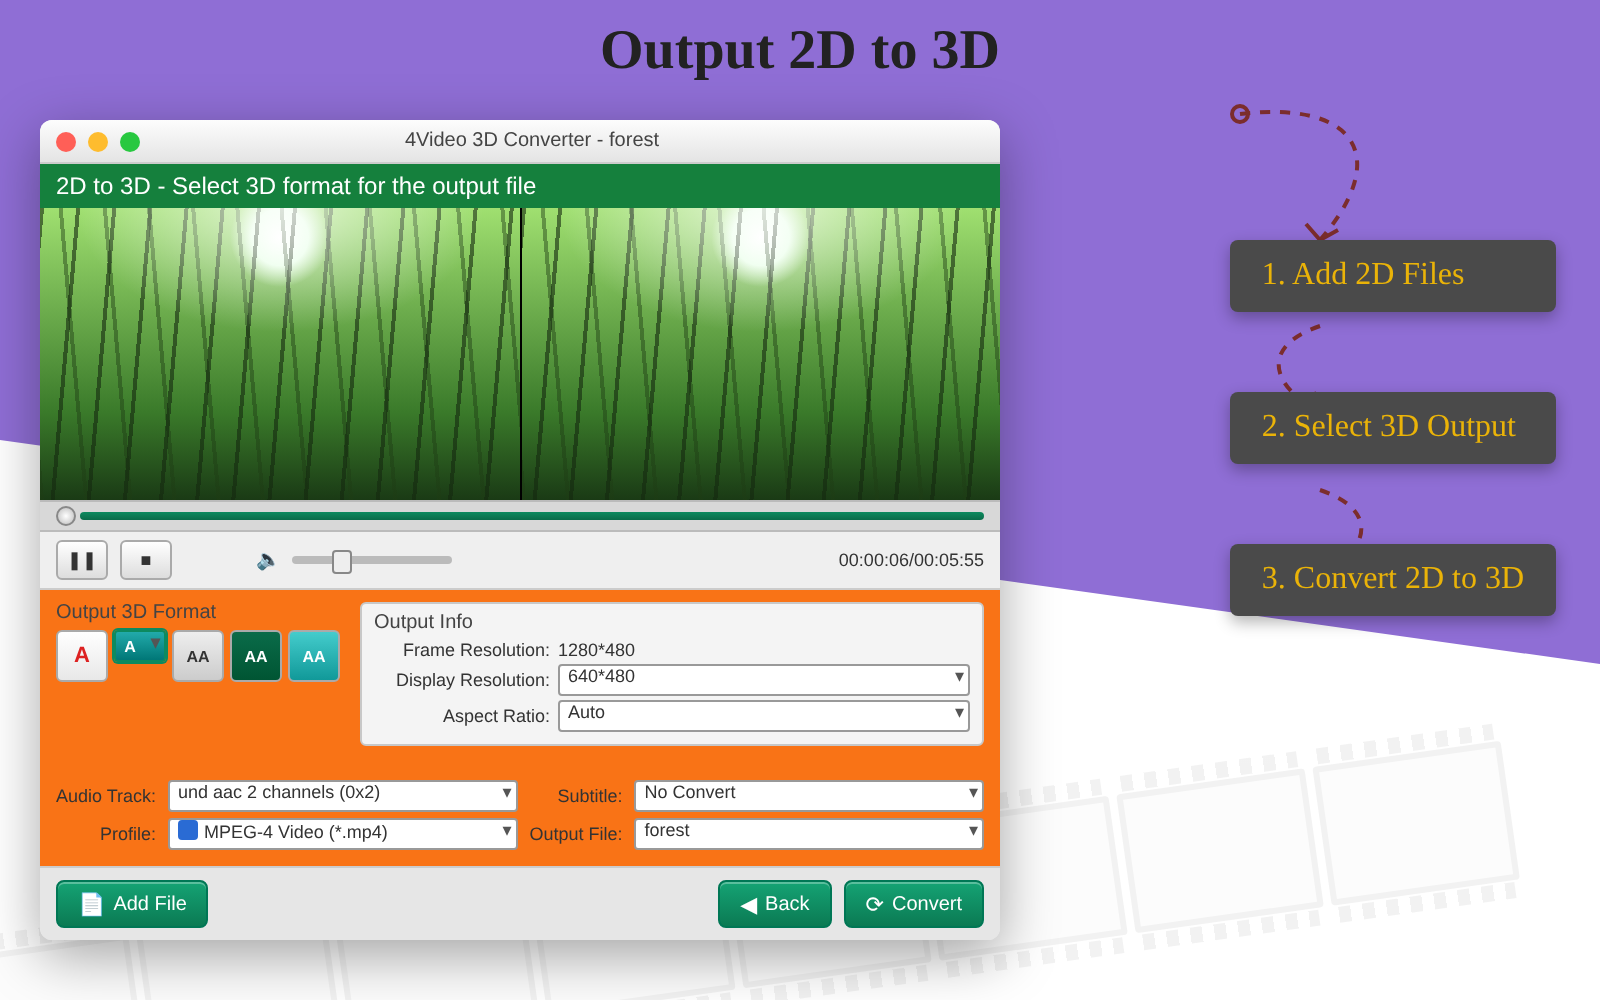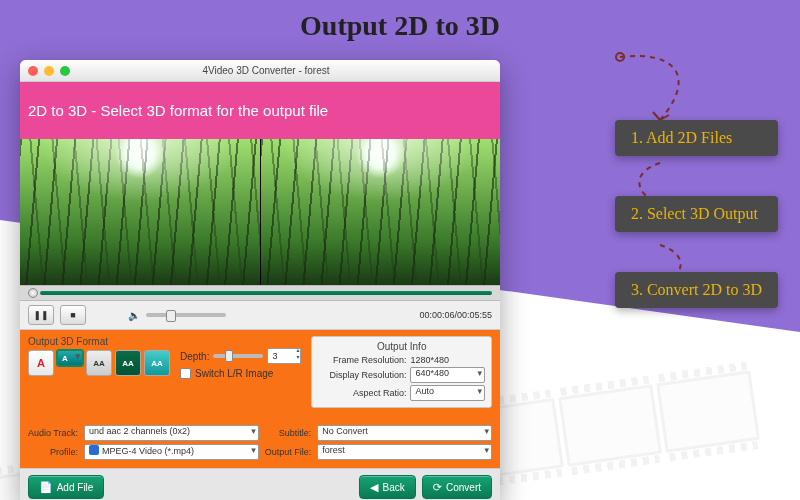--- a/index.html
+++ b/index.html
@@ -14,21 +14,21 @@
 .film-strip .frame::before { top: -12px; }
 .film-strip .frame::after { bottom: -12px; }
 
 .app-window { position: absolute; left: 20px; top: 60px; width: 480px; background: #ececec; border-radius: 6px; box-shadow: 0 8px 28px rgba(0,0,0,0.35); z-index: 2; overflow: hidden; }
 .titlebar { height: 22px; background: linear-gradient(#fdfdfd,#e4e4e4); display: flex; align-items: center; padding: 0 8px; border-bottom: 1px solid #ccc; }
 .traffic { display: flex; gap: 6px; margin-right: 10px; }
 .dot { width: 10px; height: 10px; border-radius: 50%; }
 .dot.r { background: #ff5f57; } .dot.y { background: #febc2e; } .dot.g { background: #28c840; }
 .title-text { flex: 1; text-align: center; font-size: 10px; color: #444; margin-left: -40px; }
 
-.contentbar { background: #ec4899; color: #fff; font-size: 15px; padding: 20px 8px; }
+.contentbar { background: #15803d; color: #fff; font-size: 12px; padding: 4px 8px; }
 
 .preview { height: 146px; background: #000; display: flex; }
 .forest { flex: 1; background: radial-gradient(circle at 50% 10%, #fff 0%, #e8ffe8 8%, transparent 14%), linear-gradient(#a0e070, #3a7a2a 70%, #1a3a15); position: relative; overflow: hidden; }
 .forest::before { content: ''; position: absolute; inset: 0; background: repeating-linear-gradient(95deg, rgba(20,40,15,0.6) 0 2px, transparent 2px 18px), repeating-linear-gradient(85deg, rgba(30,60,20,0.45) 0 2px, transparent 2px 22px); }
 .forest::after { content: ''; position: absolute; top: 0; left: 0; right: 0; height: 50%; background: radial-gradient(ellipse at center top, rgba(255,255,255,0.7), transparent 60%); }
 .preview .sep { width: 1px; background: #000; }
 
 .seekrow { display: flex; align-items: center; height: 16px; padding: 0 8px; background: #d8d8d8; border-top: 1px solid #bbb; border-bottom: 1px solid #bbb; }
 .seek-knob { width: 10px; height: 10px; background: radial-gradient(#fff,#bbb); border-radius: 50%; border: 1px solid #888; }
 .seek-track { flex: 1; height: 4px; background: linear-gradient(#0d8a5f,#0a6b49); margin-left: 2px; border-radius: 2px; }
@@ -151,38 +151,23 @@
         <div class="grouplabel">Output 3D Format</div>
         <div class="fmt-boxes">
           <div class="fmt red">A</div>
           <div class="fmt teal sel">A</div>
           <div class="fmt gray">AA</div>
           <div class="fmt dark">AA</div>
           <div class="fmt teal2">AA</div>
         </div>
       </div>
 
-      <div style="flex:0 0 auto; padding-top:12px;">
-        <div class="field" style="margin-bottom:4px;">
-          <label>Depth:</label>
-          <div style="width:50px;height:4px;background:#bbb;border-radius:2px;position:relative;">
-            <div style="position:absolute;left:12px;top:-4px;width:8px;height:12px;background:#eee;border:1px solid #888;border-radius:2px;"></div>
-          </div>
-          <div class="spin">
-              <span>3</span>
-            </div>
-        </div>
-        <div class="field">
-          <span class="chk"></span>
-          <label>Switch L/R Image</label>
-        </div>
-      </div>
 
       <div class="infobox">
-        <div class="grouplabel" style="text-align:center">Output Info</div>
+        <div class="grouplabel" style="text-align:left">Output Info</div>
         <div class="irow">
           <label>Frame Resolution:</label>
           <span>1280*480</span>
         </div>
         <div class="irow">
           <label>Display Resolution:</label>
           <div class="sel" style="flex:1"><span>640*480</span></div>
         </div>
         <div class="irow">
           <label>Aspect Ratio:</label>

